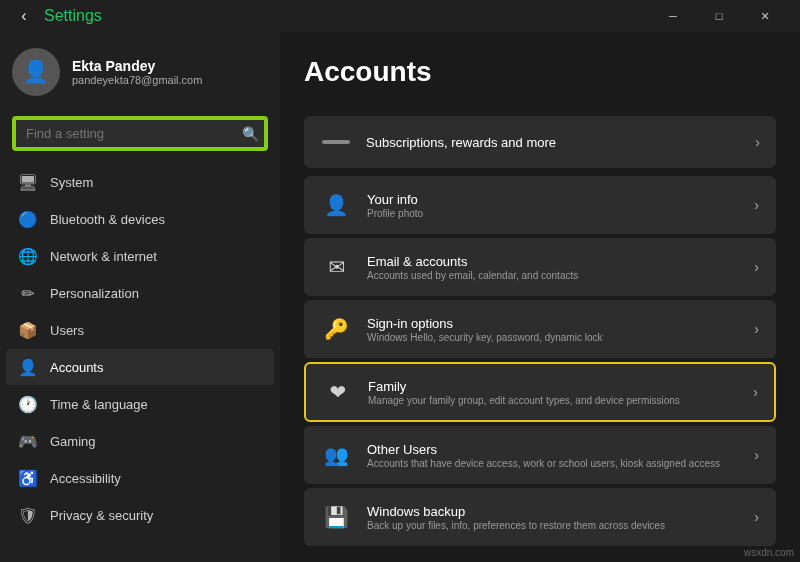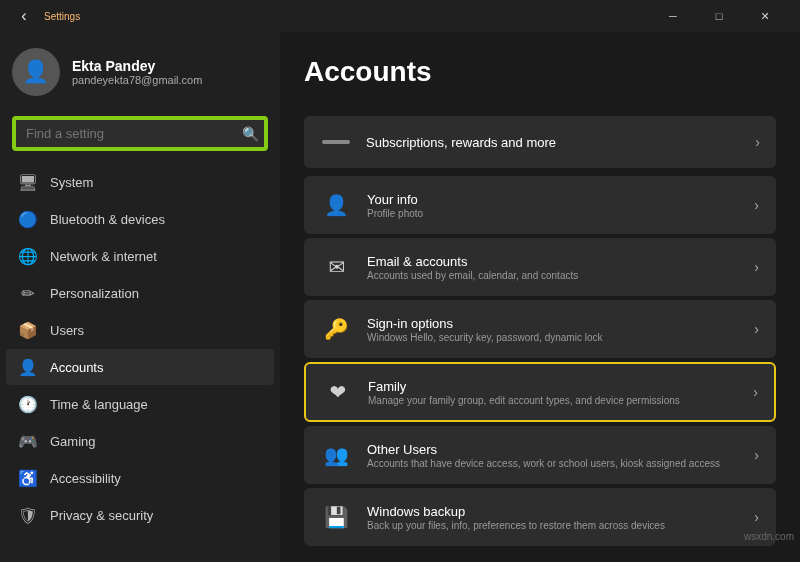--- a/index.html
+++ b/index.html
@@ -24,22 +24,22 @@
       flex-shrink: 0;
     }
     .title-bar-back {
       width: 24px; height: 24px;
       display: flex; align-items: center; justify-content: center;
       border-radius: 50%;
       cursor: pointer;
       margin-right: 8px;
     }
     .title-bar-title {
-      font-size: 10px;
-      color: #fdba74;
+      font-size: 16px;
+      color: #22c55e;
       flex: 1;
     }
     .title-bar-controls {
       display: flex; gap: 0;
     }
     .title-bar-btn {
       width: 46px; height: 32px;
       display: flex; align-items: center; justify-content: center;
       cursor: pointer;
       font-size: 11px;
@@ -190,21 +190,21 @@
     }
     .subscriptions-bar {
       width: 28px; height: 4px;
       background: #888;
       border-radius: 2px;
     }
 
     
     .watermark {
       position: absolute;
-      bottom: 20px; right: 6px;
+      bottom: 4px; right: 6px;
       font-size: 10px;
       color: #666;
     }
   </style>
 </head>
 <body>
 
 <div class="title-bar">
   <div class="title-bar-back">
     <span>‹</span>

